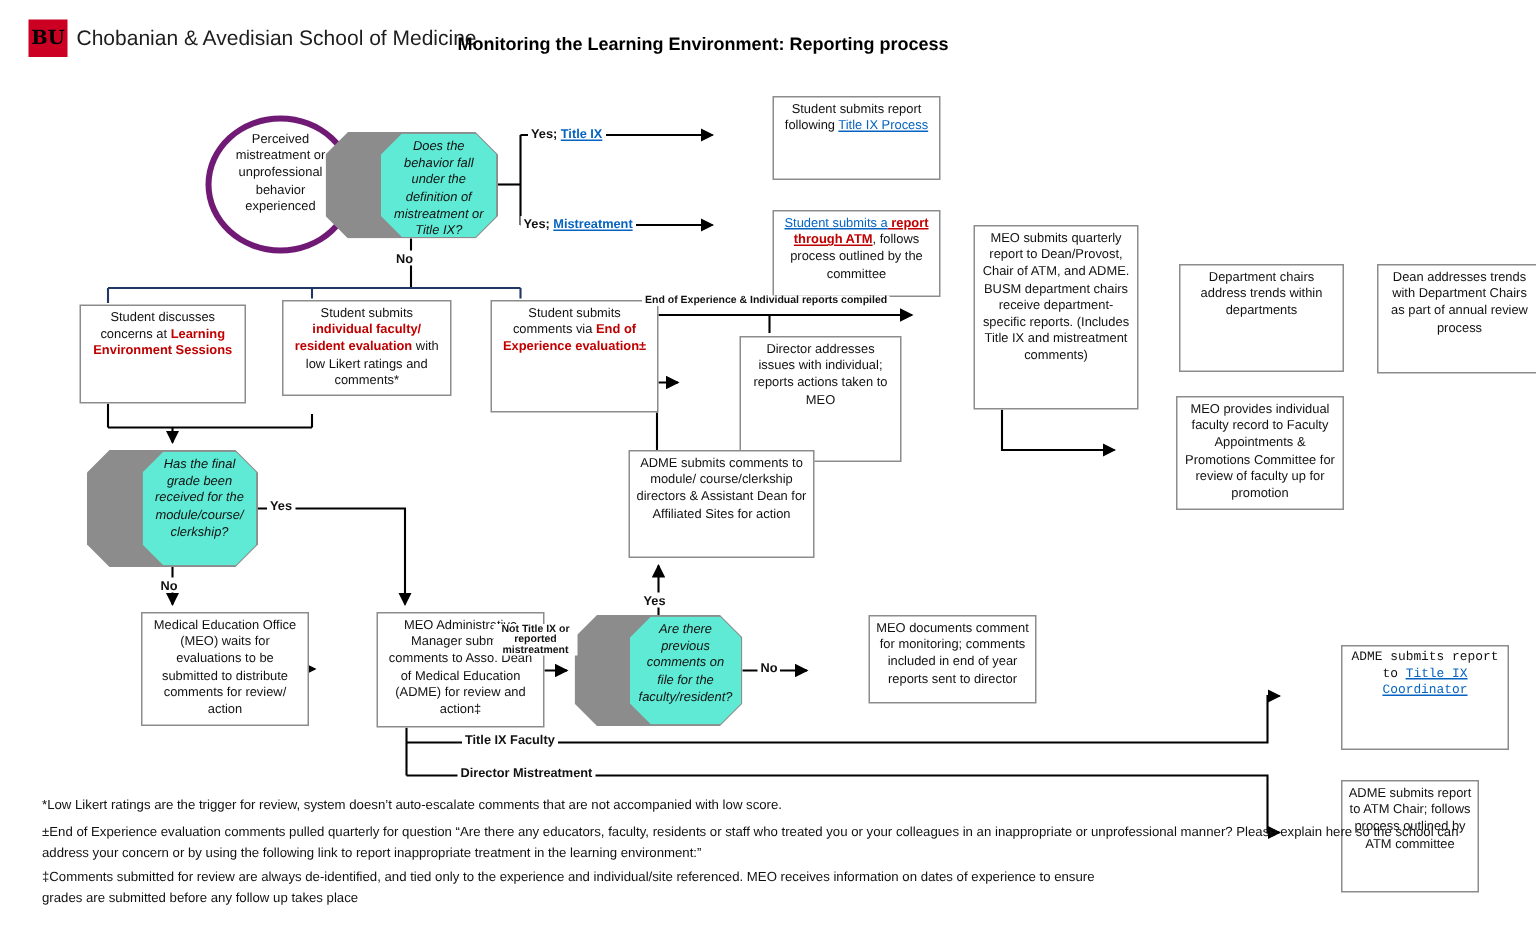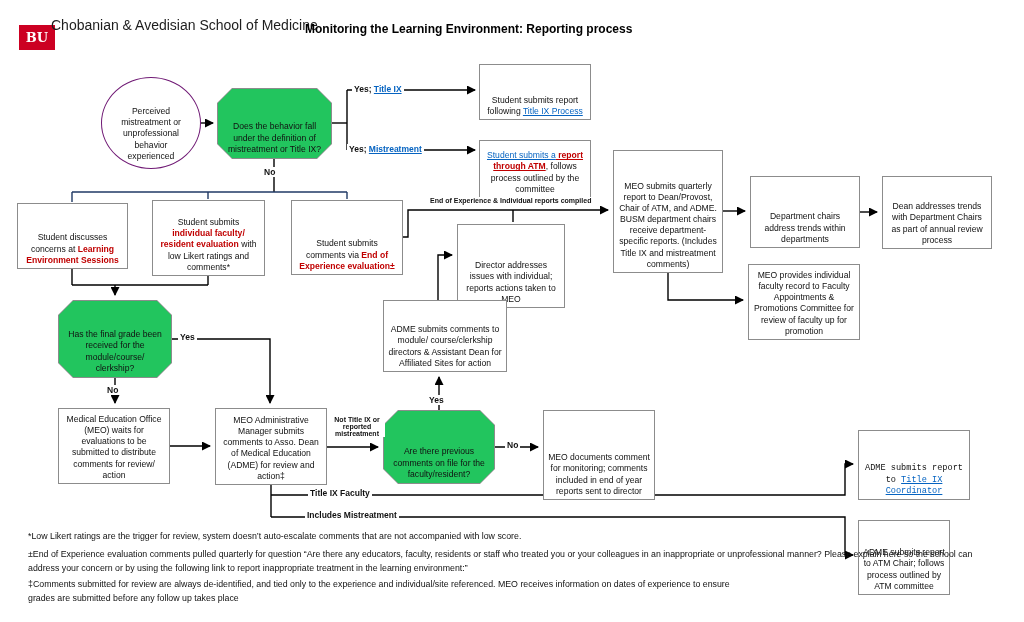--- a/index.html
+++ b/index.html
@@ -1,33 +1,33 @@
 <!DOCTYPE html>
 <html><head>
 <meta charset="utf-8">
 <style>
   html,body{margin:0;padding:0;background:#fff;}
   #stage{position:relative;width:1024px;height:622px;background:#fff;overflow:hidden;
          font-family:"Liberation Sans",sans-serif;color:#111;}
   
-  .bu-logo{position:absolute;left:19px;top:13px;width:36px;height:25px;background:#cc0022;
-           color:#ffffff;font-family:"DejaVu Serif",serif;font-size:13px;font-weight:bold;
-           display:flex;align-items:center;justify-content:center;margin-top:12px;}
+  .bu-logo{position:absolute;left:19px;top:13px;width:26px;height:25px;background:#cc0022;
+           color:#000000;font-family:"DejaVu Serif",serif;font-size:13px;font-weight:bold;
+           display:flex;align-items:center;justify-content:center;}
   .school{position:absolute;left:51px;top:17px;font-size:14px;color:#1d1d1d;}
   .ptitle{position:absolute;left:305px;top:22px;font-size:12px;font-weight:bold;color:#000;}
   
-  .box,.oct-inner,.ellipse{display:flex;align-items:flex-end;justify-content:center;text-align:center;}
+  .box,.oct-inner,.ellipse{display:flex;align-items:flex-start;justify-content:center;text-align:center;margin-left:36px;}
   .box{position:absolute;background:#fff;border:1px solid #8c8c8c;box-sizing:border-box;
        font-size:8.6px;line-height:1.3;padding:2px 4px;z-index:3;}
-  .ellipse{position:absolute;background:#fff;border:1px solid #701a75;border-radius:50%;
+  .ellipse{position:absolute;background:#fff;border:4px solid #701a75;border-radius:50%;
        font-size:8.6px;line-height:1.3;padding:6px 10px;box-sizing:border-box;z-index:3;}
   .oct{position:absolute;background:#8c8c8c;z-index:3;
        clip-path:polygon(15px 0,calc(100% - 15px) 0,100% 15px,100% calc(100% - 15px),calc(100% - 15px) 100%,15px 100%,0 calc(100% - 15px),0 15px);}
-  .oct-inner{position:absolute;inset:1px;background:#22c55e;font-size:8.6px;line-height:1.3;padding:3px 8px;box-sizing:border-box;
-       clip-path:polygon(14px 0,calc(100% - 14px) 0,100% 14px,100% calc(100% - 14px),calc(100% - 14px) 100%,14px 100%,0 calc(100% - 14px),0 14px);}
+  .oct-inner{position:absolute;inset:1px;background:#5eead4;font-size:8.6px;line-height:1.3;padding:3px 8px;box-sizing:border-box;
+       clip-path:polygon(14px 0,calc(100% - 14px) 0,100% 14px,100% calc(100% - 14px),calc(100% - 14px) 100%,14px 100%,0 calc(100% - 14px),0 14px);font-style:italic;}
   .red{color:#C00000;font-weight:bold;}
   .link{color:#0563C1;text-decoration:underline;cursor:pointer;}
   .redlink{color:#C00000;font-weight:bold;text-decoration:underline;cursor:pointer;}
   
   .elabel{position:absolute;background:#fff;font-size:8.5px;font-weight:bold;z-index:4;
           padding:0 2px;white-space:nowrap;}
   .elabel.small{font-size:7px;font-weight:600;white-space:normal;text-align:center;}
   
   svg#wires{position:absolute;left:0;top:0;z-index:2;}
   svg#wires path{fill:none;stroke:#000;stroke-width:1.4;}
@@ -112,21 +112,21 @@
   </div>
 
   <div class="box" style="left:479px;top:140px;width:112px;height:58px;">
     <span><span class="link">Student submits a</span><span class="redlink"> report through ATM</span><span>, follows process outlined by the committee</span></span>
   </div>
 
   <div class="box" style="left:17px;top:203px;width:111px;height:66px;">
     <span><span>Student discusses concerns at </span><span class="red">Learning Environment Sessions</span></span>
   </div>
 
-  <div class="box" style="left:152px;top:200px;width:113px;height:76px;">
+  <div class="box" style="left:152px;top:200px;width:113px;height:64px;">
     <span><span>Student submits </span><span class="red">individual faculty/ resident evaluation</span><span> with low Likert ratings and comments*</span></span>
   </div>
 
   <div class="box" style="left:291px;top:200px;width:112px;height:75px;">
     <span><span>Student submits comments via </span><span class="red">End of Experience evaluation±</span></span>
   </div>
 
   <div class="box" style="left:457px;top:224px;width:108px;height:84px;">
     <span>Director addresses issues with individual; reports actions taken to MEO</span>
   </div>
@@ -160,21 +160,21 @@
   <div class="box" style="left:215px;top:408px;width:112px;height:77px;">
     <span>MEO Administrative Manager submits comments to Asso. Dean of Medical Education (ADME) for review and action‡</span>
   </div>
 
   <div class="oct" style="left:383px;top:410px;width:112px;height:74px;">
     <div class="oct-inner">
         <span>Are there previous comments on file for the faculty/resident?</span>
       </div>
   </div>
 
-  <div class="box" style="left:543px;top:410px;width:112px;height:90px;">
+  <div class="box" style="left:543px;top:410px;width:112px;height:59px;">
     <span>MEO documents comment for monitoring; comments included in end of year reports sent to director</span>
   </div>
 
   <div class="box" style="left:383px;top:300px;width:124px;height:72px;">
     <span>ADME submits comments to module/ course/clerkship directors &amp; Assistant Dean for Affiliated Sites for action</span>
   </div>
 
   <div class="box" style="left:858px;top:430px;width:112px;height:70px;font-family:Liberation Mono, monospace;">
     <span><span>ADME submits report to </span><span class="link">Title IX Coordinator</span></span>
   </div>
@@ -186,19 +186,19 @@
   <div class="elabel" style="left:352px;top:84px;"><span>Yes; </span><span class="link">Title IX</span></div>
   <div class="elabel" style="left:347px;top:144px;"><span>Yes; </span><span class="link">Mistreatment</span></div>
   <div class="elabel" style="left:262px;top:167px;">No</div>
   <div class="elabel small" style="left:428px;top:197px;">End of Experience &amp; Individual reports compiled</div>
   <div class="elabel" style="left:178px;top:332px;">Yes</div>
   <div class="elabel" style="left:105px;top:385px;">No</div>
   <div class="elabel small" style="left:329px;top:416px;width:52px;">Not Title IX or reported mistreatment</div>
   <div class="elabel" style="left:427px;top:395px;">Yes</div>
   <div class="elabel" style="left:505px;top:440px;">No</div>
   <div class="elabel" style="left:308px;top:488px;">Title IX Faculty</div>
-  <div class="elabel" style="left:305px;top:510px;">Includes Mistreatment</div>
+  <div class="elabel" style="left:305px;top:510px;">Director Mistreatment</div>
 
   <div class="fn" style="left:28px;top:529px;width:960px;">*Low Likert ratings are the trigger for review, system doesn’t auto-escalate comments that are not accompanied with low score.</div>
   <div class="fn" style="left:28px;top:547px;width:958px;">±End of Experience evaluation comments pulled quarterly for question “Are there any educators, faculty, residents or staff who treated you or your colleagues in an inappropriate or unprofessional manner? Please explain here so the school can address your concern or by using the following link to report inappropriate treatment in the learning environment:”</div>
   <div class="fn" style="left:28px;top:577px;width:728px;">‡Comments submitted for review are always de-identified, and tied only to the experience and individual/site referenced. MEO receives information on dates of experience to ensure grades are submitted before any follow up takes place</div>
 
 </div>
 
 </body></html>

